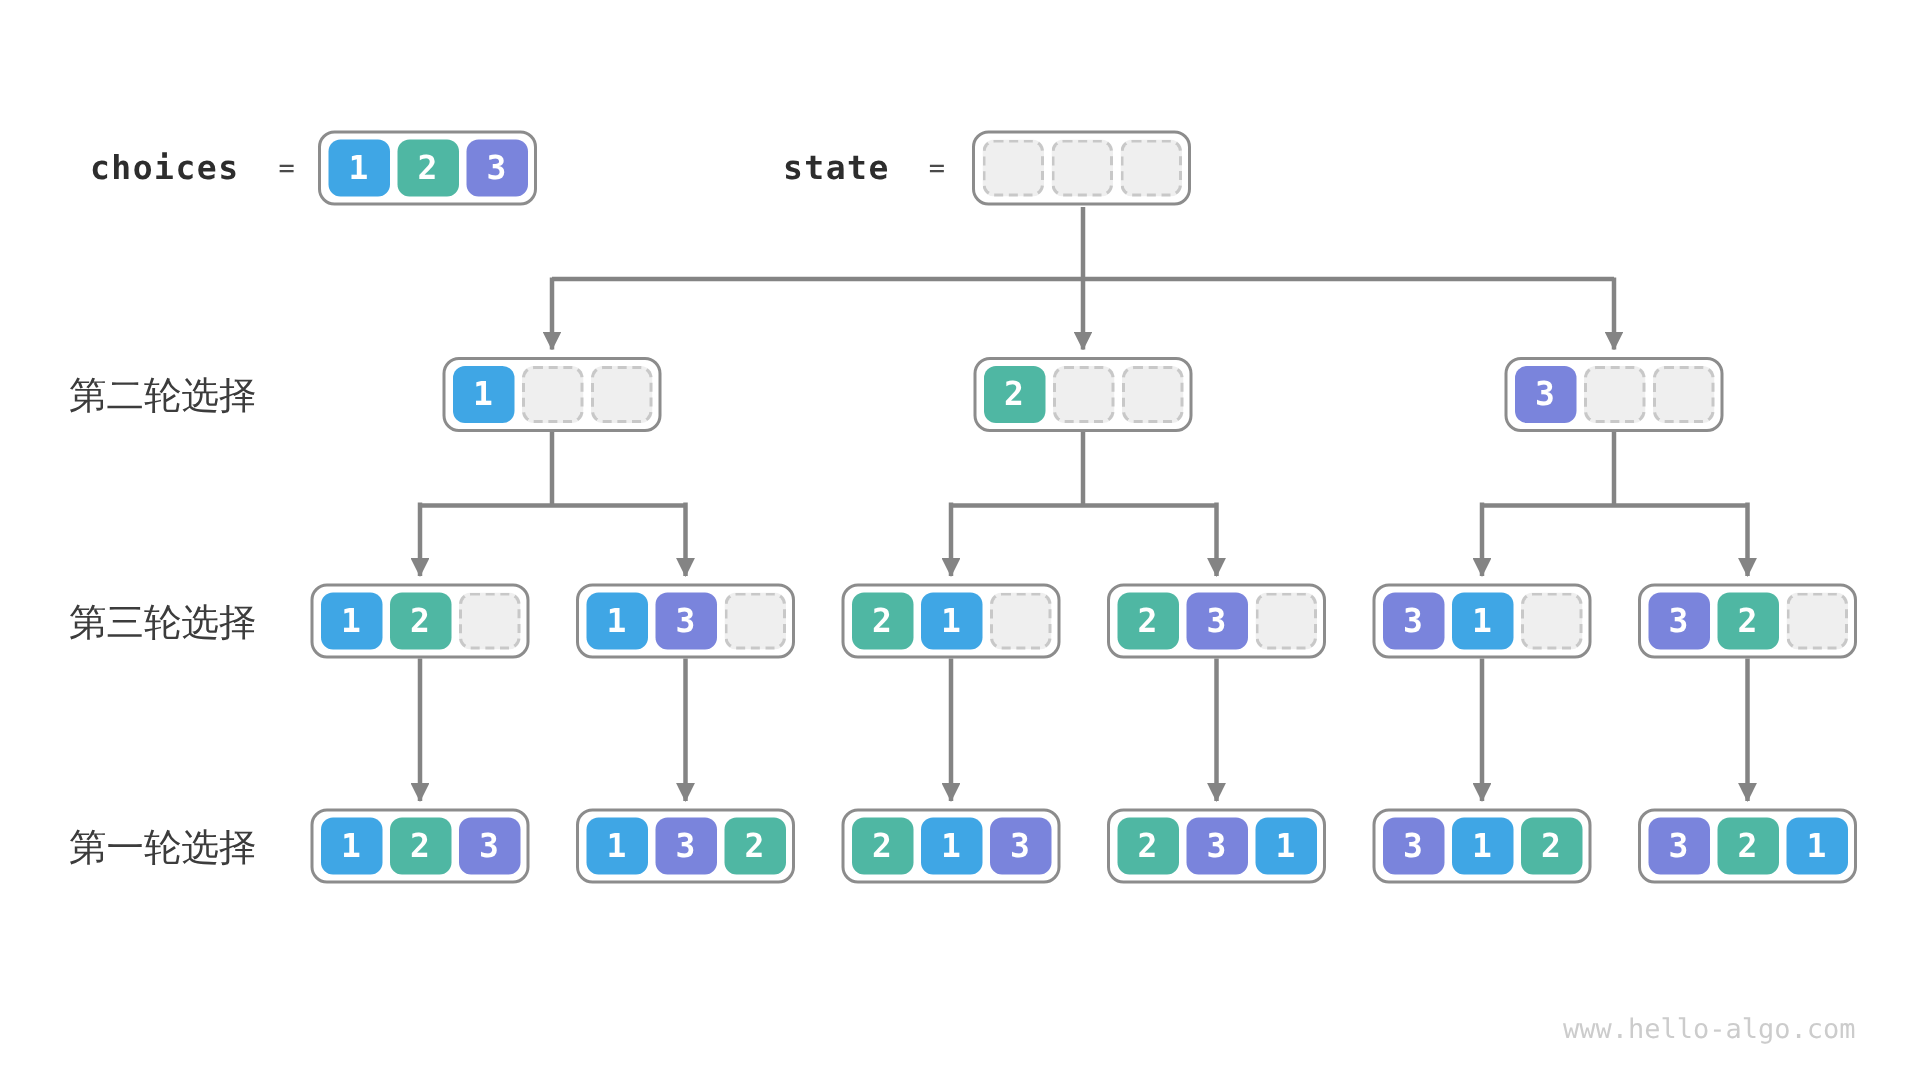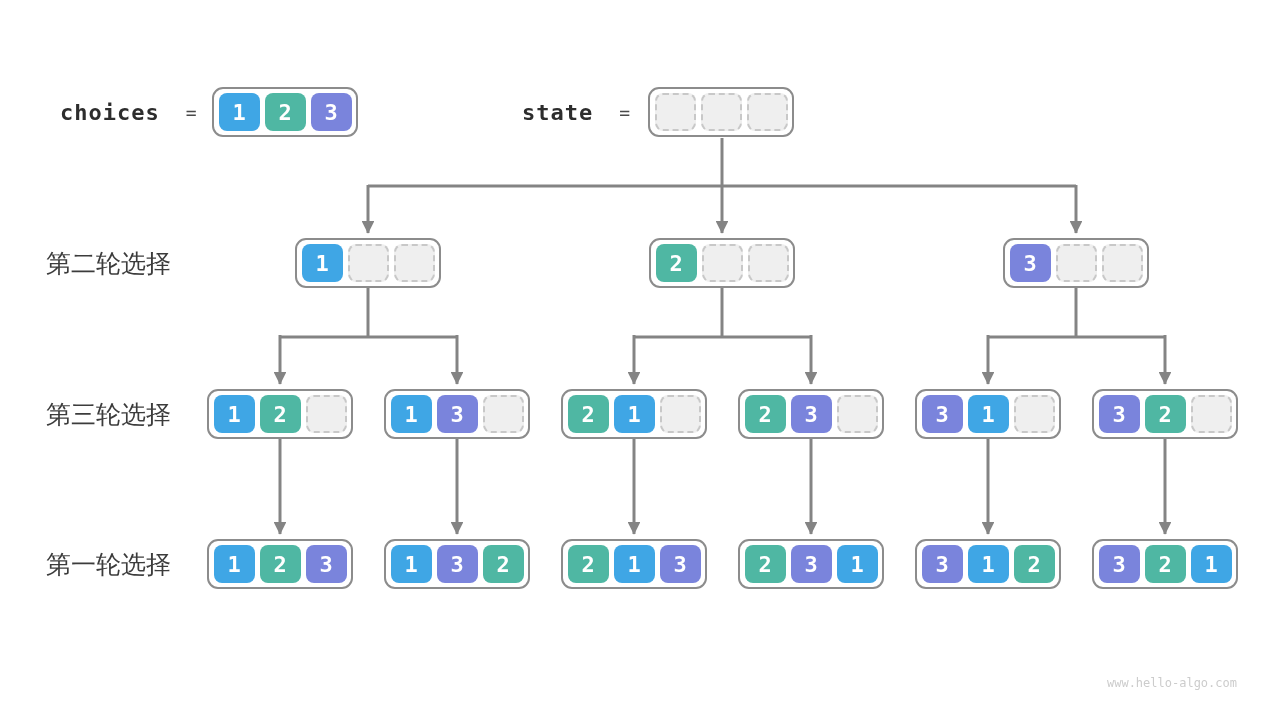--- a/index.html
+++ b/index.html
@@ -17,21 +17,21 @@
 
   .box{position:absolute;width:146px;height:50px;box-sizing:border-box;background:#ffffff;
        border:2px solid #8c8c8c;border-radius:11px;display:flex;align-items:center;
        justify-content:center;gap:5px;}
   .cell{width:41px;height:38px;box-sizing:border-box;border-radius:8px;display:flex;
         align-items:center;justify-content:center;color:#ffffff;
         font-family:"DejaVu Sans Mono",monospace;font-weight:bold;font-size:22px;}
   .cell.empty{background:#efefef;border:2px dashed #c8c8c8;}
 
   .watermark{position:absolute;right:43px;top:676px;font-family:"DejaVu Sans Mono",monospace;
-             font-size:12px;color:#cccccc;}
+             font-size:18px;color:#cccccc;}
 </style>
 </head>
 <body>
 
 <div id="stage">
 
   <svg class="connectors" width="1280" height="720">
     <defs>
       <marker id="ah" viewBox="0 0 10 10" refX="9.5" refY="5" markerWidth="4.2" markerHeight="4.2" orient="auto">
         <path d="M0,0 L10,5 L0,10 Z" fill="#848484"></path>

